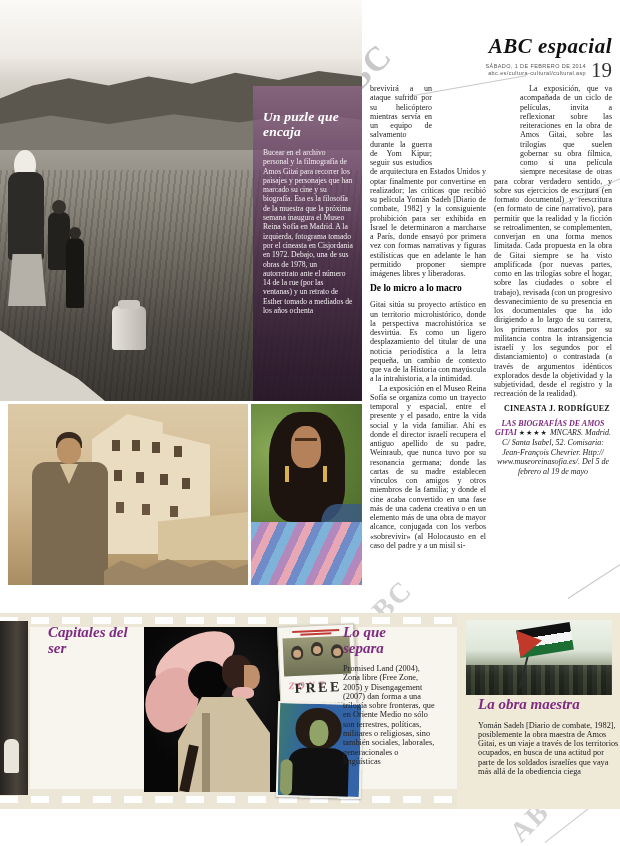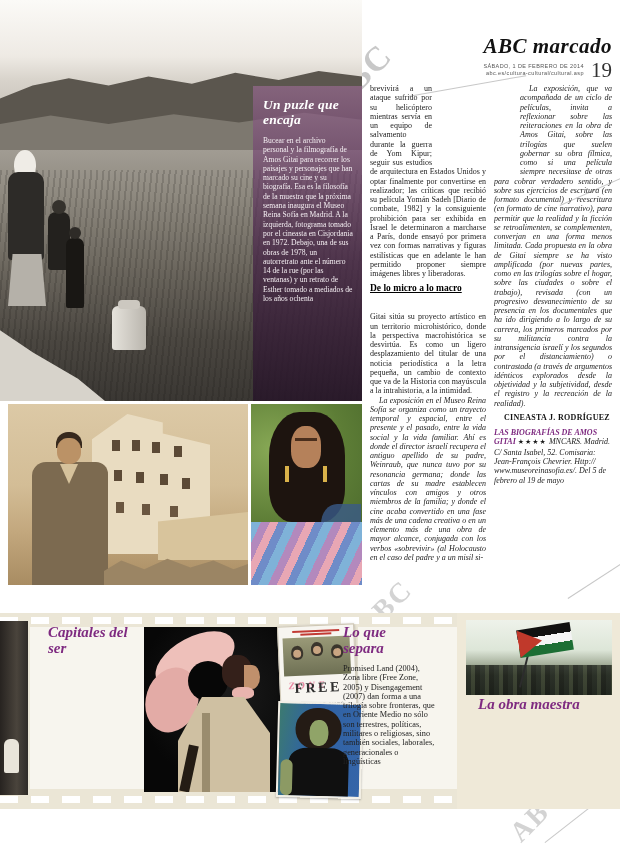--- a/index.html
+++ b/index.html
@@ -42,21 +42,21 @@
   .kid1:before{content:"";position:absolute;left:4px;top:-12px;width:14px;height:14px;background:#35322d;border-radius:50%;}
   .kid2{position:absolute;left:66px;top:238px;width:18px;height:70px;background:#191714;border-radius:7px 7px 2px 2px;}
   .kid2:before{content:"";position:absolute;left:3px;top:-11px;width:12px;height:12px;background:#2e2b27;border-radius:50%;}
   .churn{position:absolute;left:112px;top:306px;width:34px;height:44px;background:linear-gradient(90deg,#e6e3dc,#b9b5ad);border-radius:6px 6px 3px 3px;}
   .churn:before{content:"";position:absolute;left:6px;top:-6px;width:22px;height:9px;background:#ccc8c0;border-radius:4px;}
 
   
   .overlay{position:absolute;left:253px;top:86px;width:109px;height:315px;box-sizing:border-box;
      padding:12px 9px 8px 10px;color:#fff;
      background:linear-gradient(180deg,rgba(158,108,152,.62) 0%,rgba(112,66,110,.68) 22%,rgba(70,38,70,.78) 55%,rgba(38,20,40,.82) 100%);}
-  .overlay h2{margin:0 0 9px 0;font:italic 700 13.5px "Liberation Serif",serif;line-height:14.5px;letter-spacing:.2px;}
+  .overlay h2{margin:12px 0 9px 0;font:italic 700 13.5px "Liberation Serif",serif;line-height:14.5px;letter-spacing:.2px;}
   .overlay p{margin:0;font:400 7.6px "Liberation Serif",serif;line-height:9.3px;color:#f4eef2;}
 
   
   .ph-sepia{position:absolute;left:8px;top:404px;width:240px;height:181px;overflow:hidden;
      background:linear-gradient(180deg,#dcc9a6 0%,#d3bd96 45%,#c3a87e 70%,#a88c62 100%);}
   .house-main{position:absolute;left:84px;top:10px;width:118px;height:140px;background:#e9dcc1;
      clip-path:polygon(0 18%,30% 0,60% 6%,60% 14%,100% 22%,100% 100%,0 100%);}
   .win{position:absolute;left:104px;top:36px;width:8px;height:11px;background:#5c4a36;
      box-shadow:20px 0 #5c4a36,40px 2px #5c4a36,62px 6px #5c4a36,2px 30px #5c4a36,24px 32px #5c4a36,48px 34px #5c4a36,70px 38px #5c4a36,4px 62px #6a5640,30px 64px #6a5640,58px 66px #6a5640;}
   .wall{position:absolute;left:150px;top:108px;width:90px;height:48px;background:#d8c49c;
@@ -74,31 +74,31 @@
   .sari-face{position:absolute;left:40px;top:22px;width:30px;height:42px;background:#b5815a;border-radius:45% 45% 40% 40%;}
   .sari-brow{position:absolute;left:44px;top:34px;width:22px;height:3px;background:#4a2e1c;}
   .earring{position:absolute;top:62px;width:4px;height:16px;background:#d9b24a;}
   .sari-cloth{position:absolute;left:0;top:118px;width:111px;height:63px;
      background:repeating-linear-gradient(115deg,#7fb2d8 0 9px,#b389bd 9px 17px,#e8a7b4 17px 25px,#6f8cc8 25px 33px);}
   .sari-shoulder{position:absolute;left:70px;top:100px;width:40px;height:50px;background:#3a5a88;border-radius:40% 0 0 0;opacity:.8;}
 
   
   .col{position:absolute;top:84px;font-size:8px;line-height:9.25px;color:#1c1c1c;text-align:justify;overflow:hidden;}
   .col p{margin:0;}
-  .col p.ind{text-indent:9px;font-style:italic;}
+  .col p.ind{text-indent:9px;}
   .col1{left:370px;width:116px;height:512px;}
   .col2{left:494px;width:118px;height:524px;}
   .cut-r{float:right;width:54px;height:78px;}
   .cut-l{float:left;width:26px;height:88px;}
-  .subhead{font:700 9.5px "Liberation Serif",serif;line-height:11px;margin:5px 0 18px 0;color:#000;text-align:left;text-decoration:underline;}
+  .subhead{font:700 9.5px "Liberation Serif",serif;line-height:11px;margin:5px 0 6px 0;color:#000;text-align:left;}
   .callout{position:absolute;left:437px;top:86px;width:76px;box-sizing:border-box;padding:7px 4px;
      background:#f2e43c;color:#4745a8;font:700 7.8px "Liberation Serif",serif;line-height:9.4px;
      text-align:center;letter-spacing:.2px;}
   .byline{margin-top:5px;text-align:right;font:700 8px "Liberation Serif",serif;letter-spacing:.3px;color:#111;padding-right:2px;}
-  .credit{margin-top:6px;font:italic 8px "Liberation Serif",serif;line-height:9.4px;color:#222;text-align:left;}
+  .credit{margin-top:6px;font:italic 8px "Liberation Serif",serif;line-height:9.4px;color:#222;text-align:center;}
   .credit .t{font-weight:700;color:#7e2a80;}
   .credit .s{font-style:normal;font-size:7px;letter-spacing:1px;color:#1a1a1a;}
 
   
   .strip{position:absolute;left:0;top:613px;width:620px;height:196px;background:#ebe6d6;}
   .dashes{position:absolute;left:0;width:620px;height:7px;
      background:repeating-linear-gradient(90deg,#ffffff 0 18px,rgba(0,0,0,0) 18px 31px);}
   .dashes.top{top:4px;} .dashes.bot{top:183px;}
   .feat-bg{position:absolute;top:14px;height:162px;background:#f7f5ee;}
   .strip-photo-left{position:absolute;left:0;top:8px;width:28px;height:174px;
@@ -164,21 +164,21 @@
   <div class="wm small" style="left:352px;top:592px;">ABC</div>
   <div class="wm small" style="left:505px;top:798px;">ABC</div>
   <div class="wline" style="left:116px;top:60px;width:152px;transform:rotate(-20deg);"></div>
   <div class="wline" style="left:408px;top:96px;width:120px;transform:rotate(-10deg);"></div>
   <div class="wline" style="left:560px;top:205px;width:90px;transform:rotate(-24deg);"></div>
   <div class="wline" style="left:382px;top:668px;width:118px;transform:rotate(-22deg);"></div>
   <div class="wline" style="left:545px;top:842px;width:108px;transform:rotate(-38deg);"></div>
   <div class="wline" style="left:568px;top:598px;width:80px;transform:rotate(-33deg);"></div>
 
   <div class="hdr">
-    <div class="brand">ABC marcado</div>
+    <div class="brand">ABC espacial</div>
     <div class="hdr-row">
       <div class="hdr-meta">
         <div>SÁBADO, 1 DE FEBRERO DE 2014</div>
         <div>abc.es/cultura-cultural/cultural.asp</div>
       </div>
       <div class="pagenum">19</div>
     </div>
   </div>
 
   <div class="ph-land">
@@ -297,16 +297,17 @@
   </div>
 
   <div class="panel">
     <div class="ph-flag">
       <div class="crowd"></div>
       <div class="flagpole"></div>
       <div class="flag"></div>
     </div>
     <div class="feature" style="left:21px;top:84px;width:148px;">
       <h3>La obra maestra</h3>
+      <p style="width:142px;">Yomán Sadeh [Diario de combate, 1982], posiblemente la obra maestra de Amos Gitai, es un viaje a través de los territorios ocupados, en busca de una actitud por parte de los soldados israelíes que vaya más allá de la obediencia ciega</p>
     </div>
   </div>
 
 </div>
 
 </body></html>

